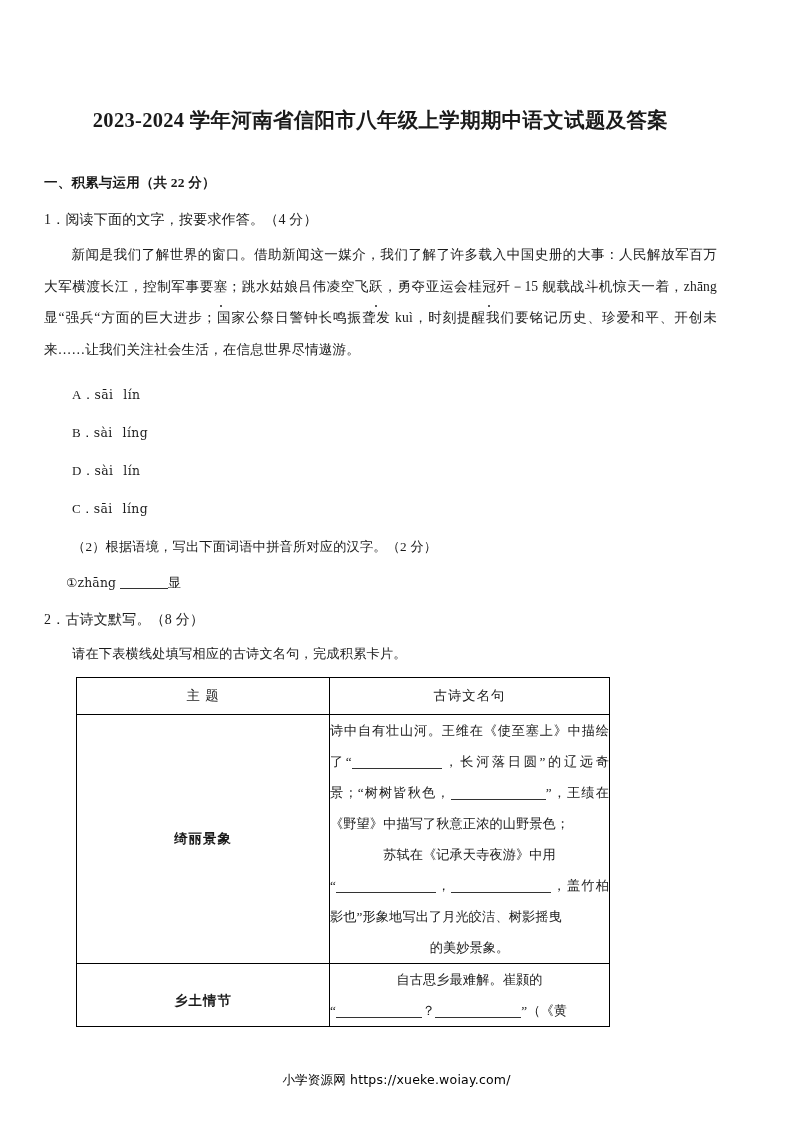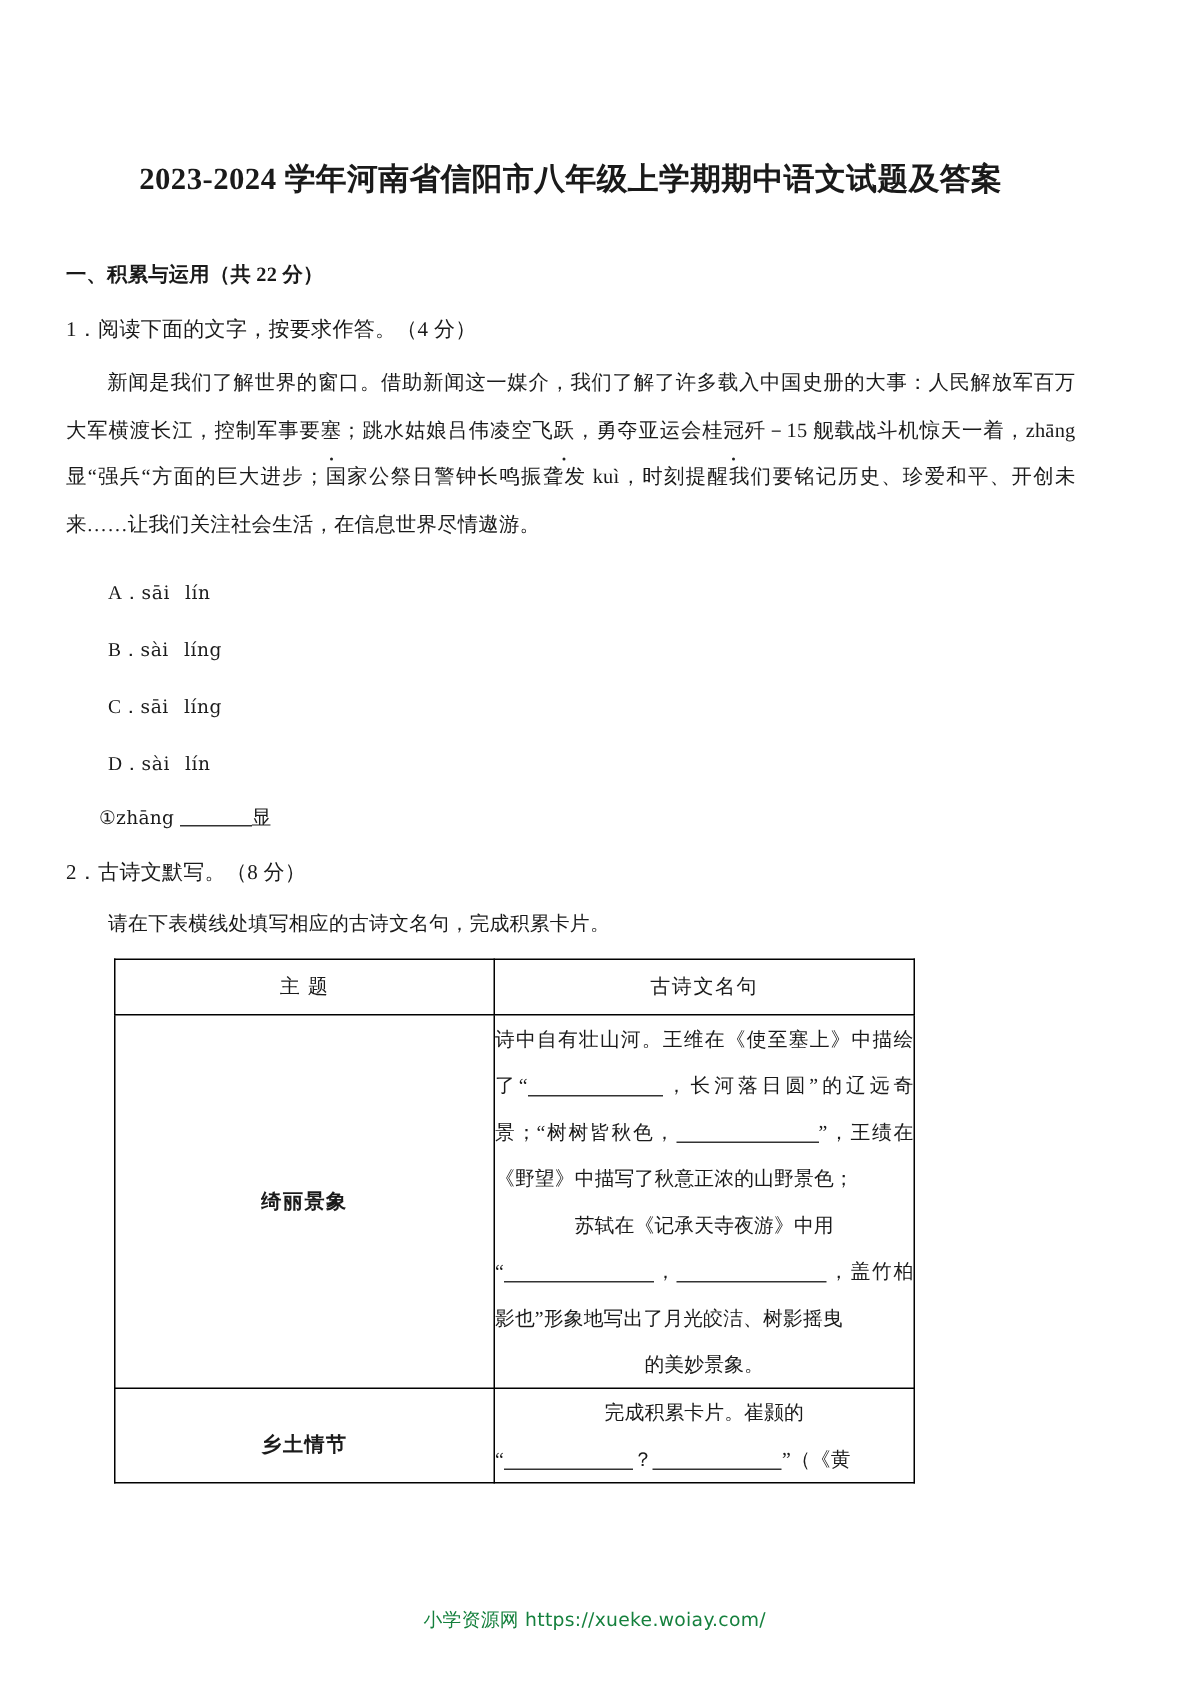--- a/index.html
+++ b/index.html
@@ -188,21 +188,21 @@
   .bu-100 { width: 100px; }
 
   
   .footer {
     position: absolute;
     left: 0;
     top: 1072px;
     width: 793px;
     text-align: center;
     font-size: 12.5px;
-    color: #15803d;
+    color: #000000;
     font-family: "DejaVu Sans", sans-serif;
     letter-spacing: 0.2px;
   }
 </style>
 </head>
 <body>
 
 <div class="page">
 
   <div class="doc">
@@ -218,26 +218,27 @@
     </div>
 
 
     <div class="opt">
       <span>A．</span><span class="pinyin">sāi</span><span class="sp"></span><span class="pinyin">lín</span>
     </div>
     <div class="opt">
       <span>B．</span><span class="pinyin">sài</span><span class="sp"></span><span class="pinyin">líng</span>
     </div>
     <div class="opt">
+      <span>D．</span><span class="pinyin">sài</span><span class="sp"></span><span class="pinyin">lín</span>
+    </div>
+    <div class="opt">
       <span>C．</span><span class="pinyin">sāi</span><span class="sp"></span><span class="pinyin">líng</span>
     </div>
-    <div class="opt">
-      <span>D．</span><span class="pinyin">sài</span><span class="sp"></span><span class="pinyin">lín</span>
-    </div>
-
+
+    <div class="subq">（2）根据语境，写出下面词语中拼音所对应的汉字。（2 分）</div>
 
     <div class="ans-item">
       <span class="circnum">①</span><span class="py">zhāng</span>
       <span class="fill-blank fb-48"></span><span>显</span>
     </div>
 
 
     <div class="q-line">2．古诗文默写。（8 分）</div>
 
     <div class="note-line">请在下表横线处填写相应的古诗文名句，完成积累卡片。</div>
@@ -257,21 +258,21 @@
           <td class="verse-cell">
             <span>诗中自有壮山河。王维在《使至塞上》中描</span><span>绘了“</span><span class="blank-u bu-90"></span><span>，长河落日圆”的辽远</span><span>奇景；“树树皆秋色，</span><span class="blank-u bu-95"></span><span>”，王绩</span><span>在《野望》中描写了秋意正浓的山野景色；</span>
             <span class="ctr">苏轼在《记承天寺夜游》中用</span>
             <span>“</span><span class="blank-u bu-100"></span><span>，</span><span class="blank-u bu-100"></span><span>，盖竹</span><span>柏影也”形象地写出了月光皎洁、树影摇曳</span>
             <span class="ctr">的美妙景象。</span>
           </td>
         </tr>
         <tr>
           <td class="theme-cell mid">乡土情节</td>
           <td class="verse-cell">
-            <span class="ctr">完成积累卡片。崔颢的</span>
+            <span class="ctr">自古思乡最难解。崔颢的</span>
             <span>“</span><span class="blank-u bu-86"></span><span>？</span><span class="blank-u bu-86"></span><span>”（《黄</span>
           </td>
         </tr>
       </tbody>
     </table>
 
   </div>
 
   <div class="footer">小学资源网 https://xueke.woiay.com/</div>
 

